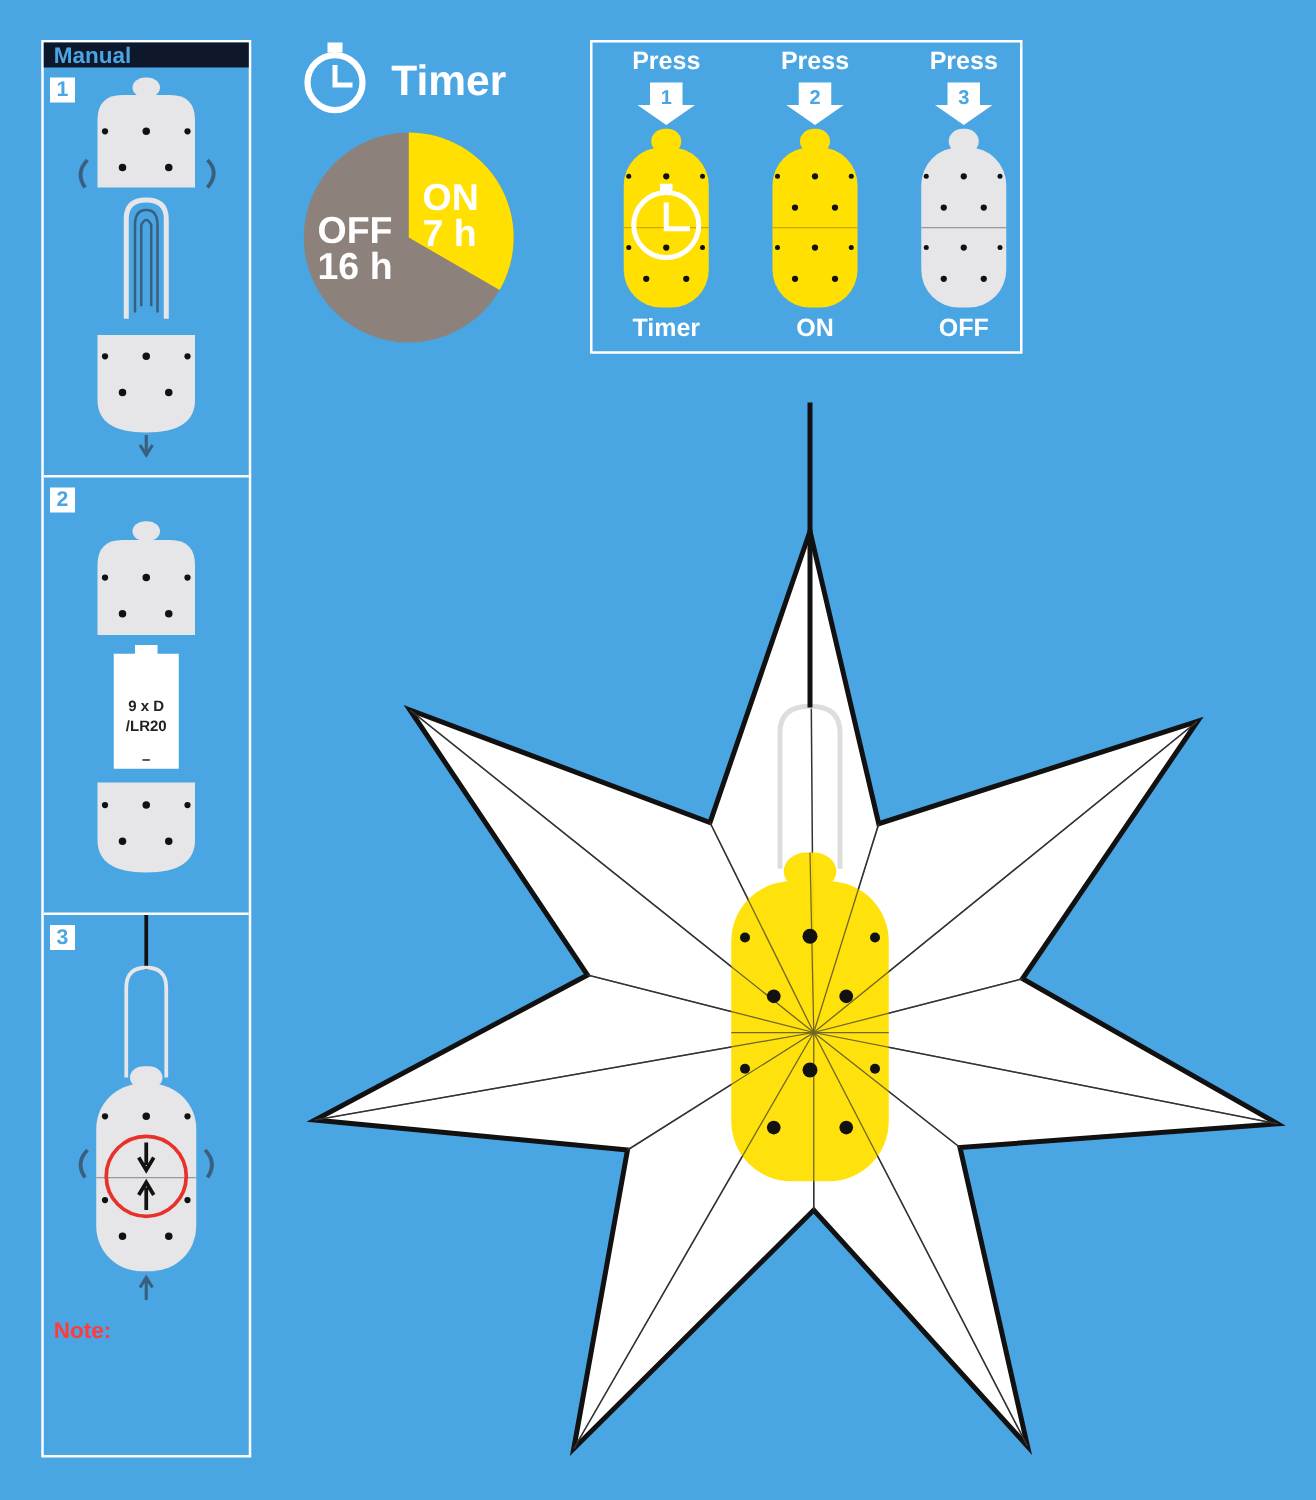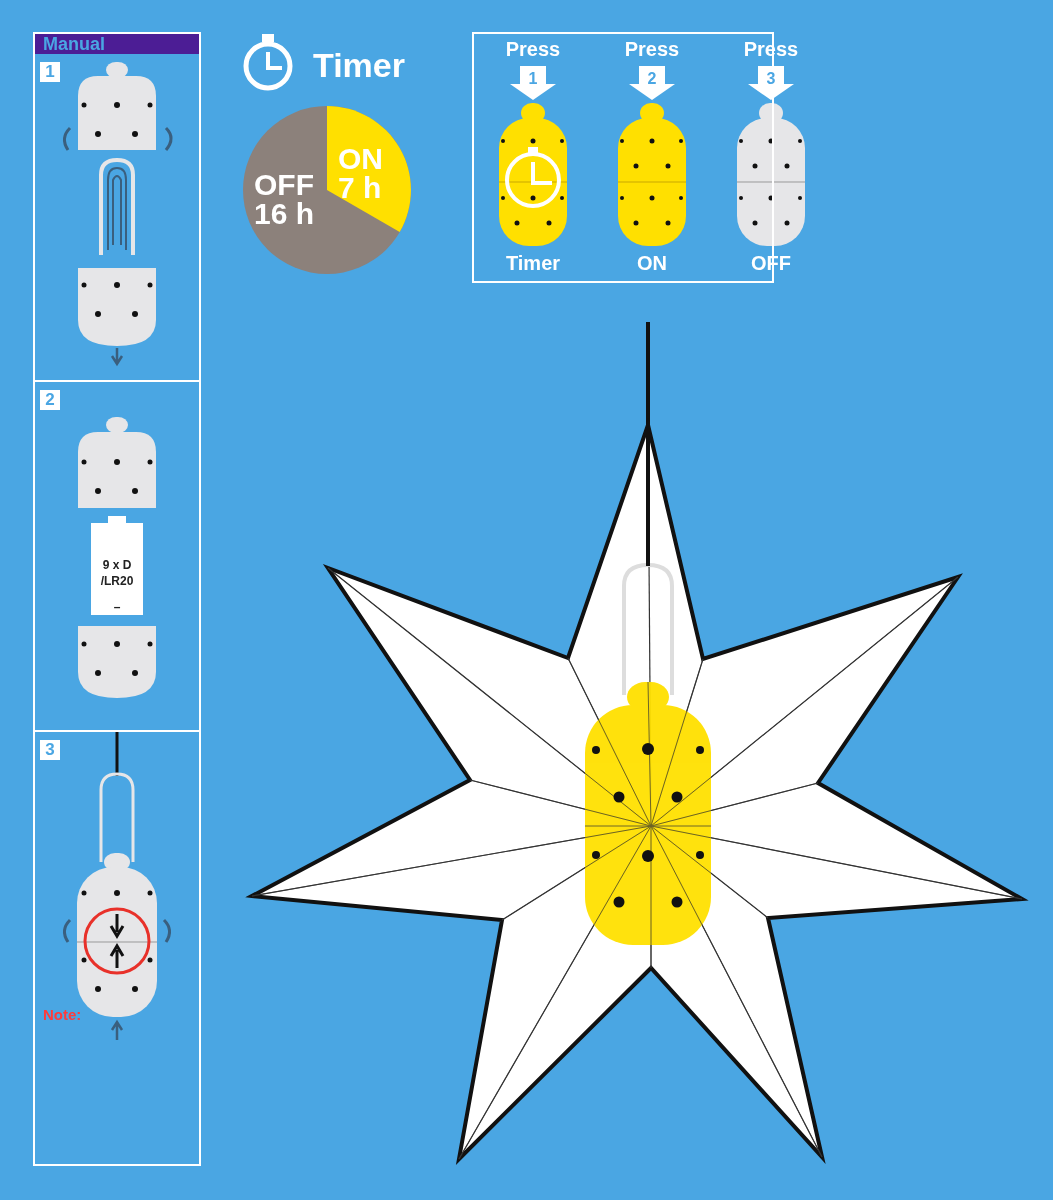--- a/index.html
+++ b/index.html
@@ -1,27 +1,27 @@
 <!DOCTYPE html>
 <html><head>
 <meta charset="utf-8">
 <style>
   html,body{margin:0;padding:0;}
   body{width:1053px;height:1200px;background:#4aa6e3;position:relative;overflow:hidden;font-family:"Liberation Sans",sans-serif;}
   .abs{position:absolute;}
   .manual-panel{left:33px;top:32px;width:168px;height:1134px;border:2px solid #fff;box-sizing:border-box;}
-  .manual-header{position:absolute;left:0;top:0;width:100%;height:20px;background:#4c1d95;}
+  .manual-header{position:absolute;left:0;top:0;width:100%;height:20px;background:#0f172a;}
   .manual-header span{position:absolute;left:8px;top:0;font-weight:bold;font-size:18px;color:#4aa6e3;line-height:20px;}
   .step-sep{position:absolute;left:0;width:100%;height:2px;background:#fff;}
   .step-num{position:absolute;left:5px;width:20px;height:20px;background:#fff;color:#4aa6e3;font-weight:bold;font-size:17px;text-align:center;line-height:20px;}
-  .note-title{position:absolute;left:8px;top:972px;color:#ff3b3b;font-weight:bold;font-size:15px;}
+  .note-title{position:absolute;left:8px;top:1020px;color:#ff3b3b;font-weight:bold;font-size:18px;}
   .note-text{position:absolute;left:8px;top:1042px;width:160px;color:#fff;font-weight:bold;font-size:18px;line-height:21px;}
   .timer-title{left:313px;top:46px;color:#fff;font-weight:bold;font-size:34px;}
   .pie-label{color:#fff;font-weight:bold;font-size:30px;line-height:29px;}
-  .press-panel{left:472px;top:32px;width:302px;height:251px;border:2px solid #fff;box-sizing:border-box;}
+  .press-panel{left:472px;top:32px;width:346px;height:251px;border:2px solid #fff;box-sizing:border-box;}
   .press-label{position:absolute;color:#fff;font-weight:bold;font-size:20px;text-align:center;width:90px;}
   .mode-label{position:absolute;color:#fff;font-weight:bold;font-size:20px;text-align:center;width:90px;}
   svg{position:absolute;left:0;top:0;overflow:visible;}
 </style>
 </head>
 <body>
 
 <div class="abs manual-panel">
   <div class="manual-header">
     <span>Manual</span>

